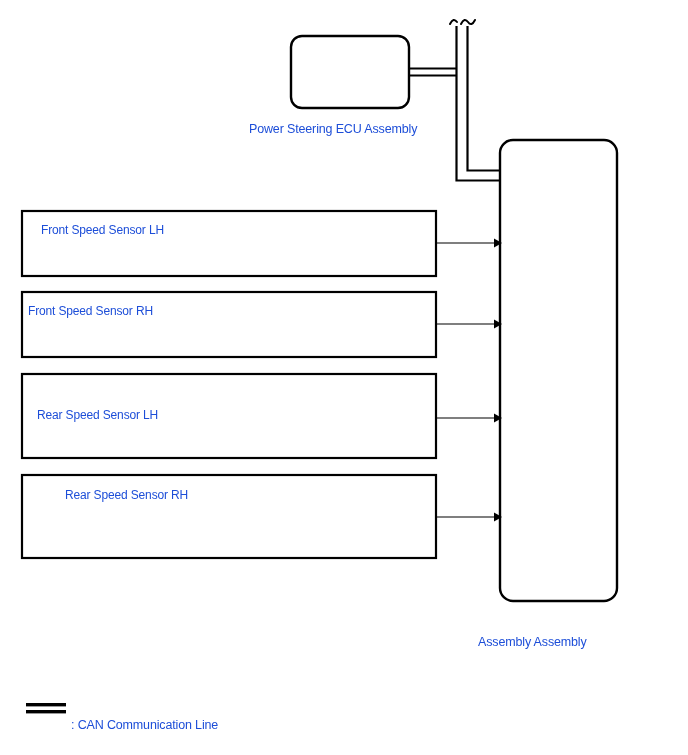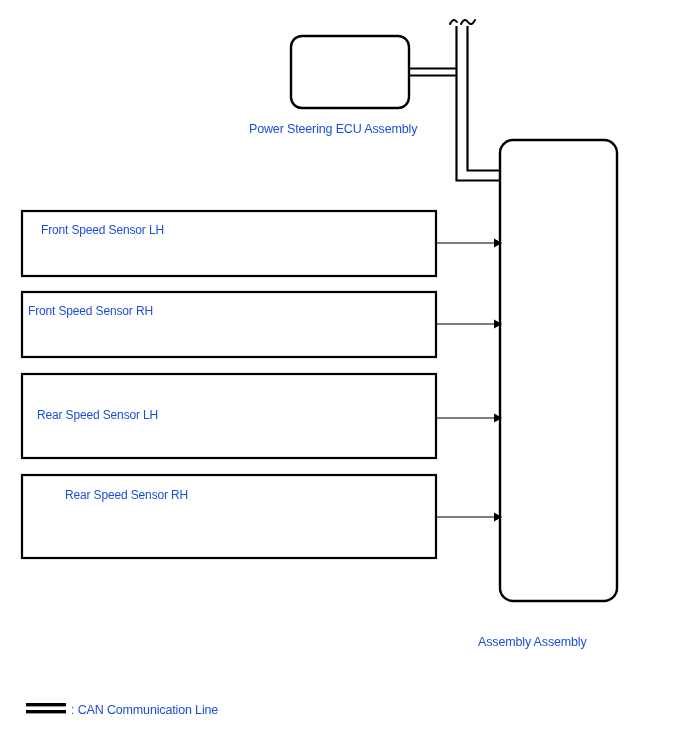--- a/index.html
+++ b/index.html
@@ -137,15 +137,15 @@
 
   <div class="diagram-label box-label" style="left:28px; top:304px;">Front Speed Sensor RH</div>
 
   <div class="diagram-label box-label" style="left:37px; top:408px;">Rear Speed Sensor LH</div>
 
   <div class="diagram-label box-label" style="left:37px; top:488px;margin-left:28px;">Rear Speed Sensor RH</div>
 
 
   <div class="diagram-label" style="left:478px; top:635px;">Assembly Assembly</div>
 
-  <div class="diagram-label legend-label" style="left:71px; top:703px;">: CAN Communication Line</div>
+  <div class="diagram-label legend-label" style="left:71px; top:718px;">: CAN Communication Line</div>
 
 </div>
 
 </body></html>

